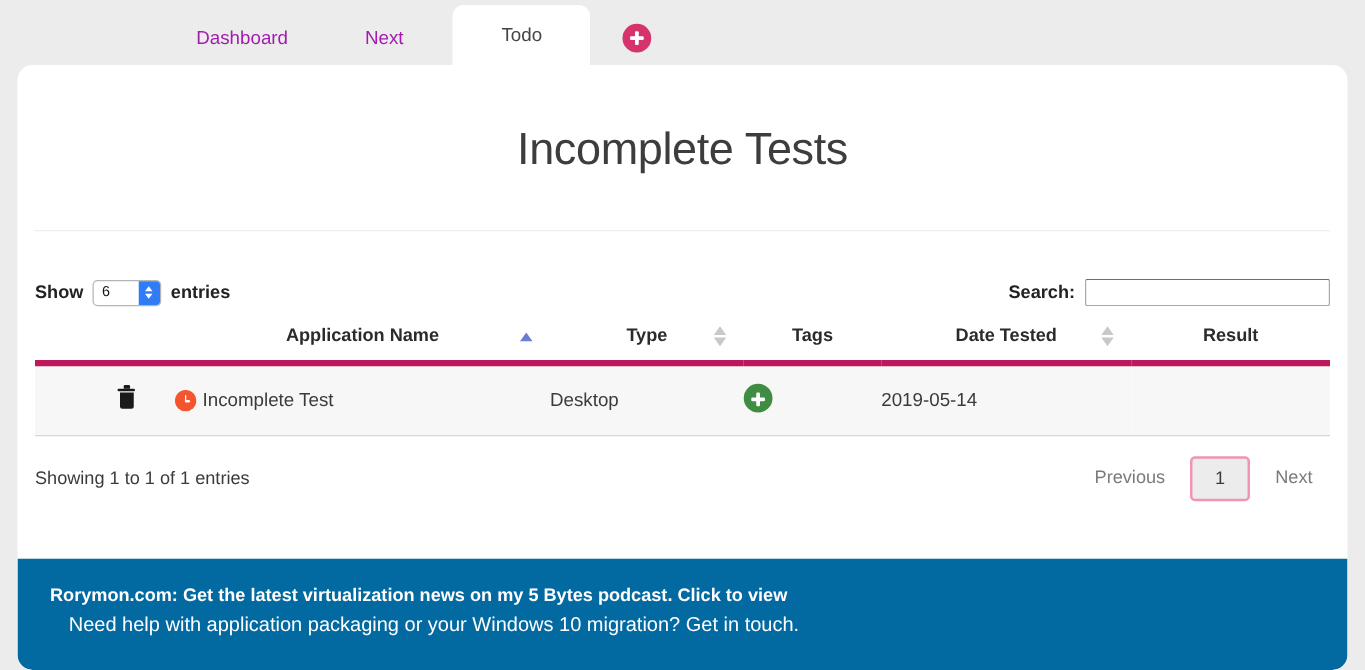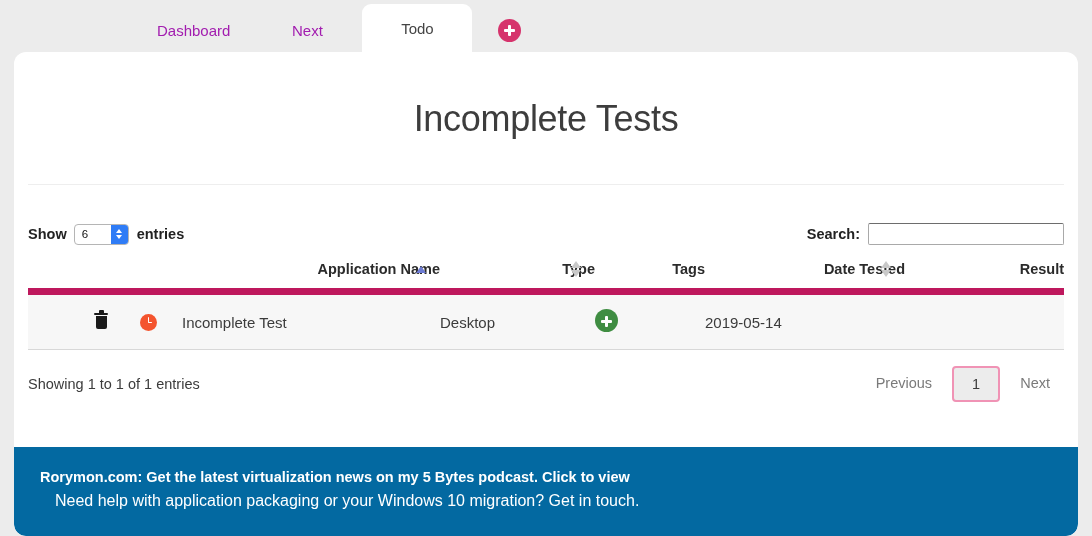--- a/index.html
+++ b/index.html
@@ -189,26 +189,26 @@
   }
 
   
   .tbl {
     width: calc(100% - 28px);
     margin: 16px 14px 0 14px;
     border-collapse: collapse;
     table-layout: fixed;
   }
   .tbl th {
-    text-align: right;
+    text-align: center;
     font-size: 14.5px;
     font-weight: bold;
     color: #2b2b2b;
     padding: 0 0 11px 0;
-    border-bottom: 7px solid #be185d;
+    border-bottom: 5px solid #be185d;
     position: relative;
     vertical-align: bottom;
     cursor: pointer;
     white-space: nowrap;
   }
   .tbl th.nosort { cursor: default; }
   .col-del   { width: 112px; }
   .col-app   { width: 300px; }
   .col-type  { width: 155px; }
   .col-tags  { width: 110px; }
@@ -278,21 +278,21 @@
     position: absolute;
     top: 3.5px; left: 1.5px;
     width: 11px; height: 12.5px;
     background: #1a1a1a;
     border-radius: 0 0 2px 2px;
   }
 
   .app-cell {
     display: flex;
     align-items: center;
-    gap: 25px;
+    gap: 5px;
   }
   .clock-icon {
     width: 17px;
     height: 17px;
     border-radius: 50%;
     background: #f4542e;
     position: relative;
     flex: 0 0 auto;
   }
   .clock-icon::before {

